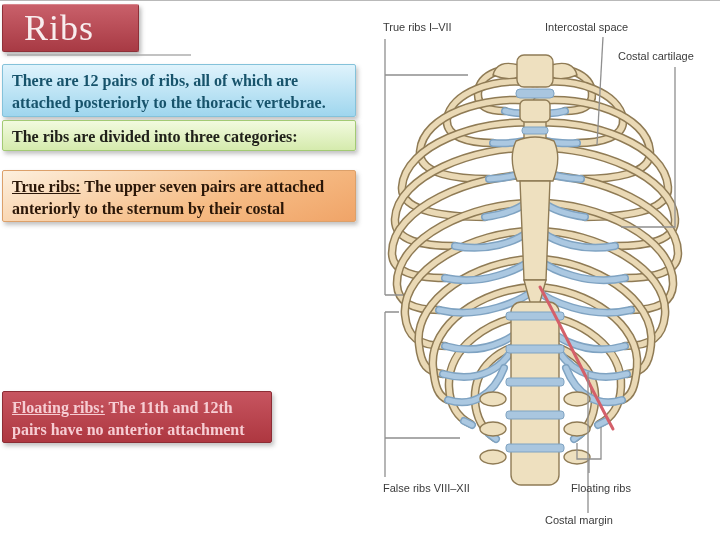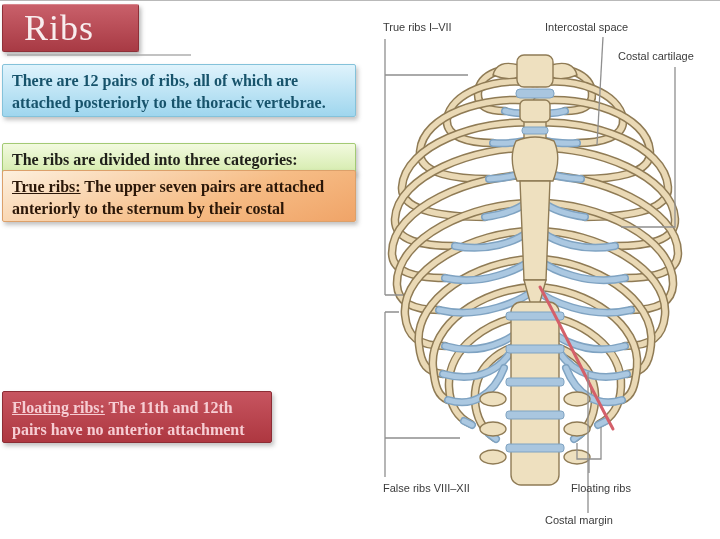--- a/index.html
+++ b/index.html
@@ -13,21 +13,21 @@
      border-radius:2px;display:flex;align-items:center;padding-left:21px;
      box-shadow:2px 3px 4px rgba(110,110,110,.5);}
   .title-box span{font-size:36px;color:#f8edee;letter-spacing:1px;}
 
   .box{position:absolute;left:2px;width:354px;box-sizing:border-box;padding:5px 9px;
      font-size:16px;font-weight:bold;line-height:1.38;border-radius:2px;overflow:hidden;
      box-shadow:2px 3px 4px rgba(120,120,120,.45);}
   .box .lead{text-decoration:underline;}
   .box-intro{top:64px;height:53px;background:linear-gradient(#dff3fc,#9fd6ee);
      border:1px solid #84c2da;color:#17536b;}
-  .box-categories{top:143px;height:31px;background:linear-gradient(#f2fadf,#d5ebad);
+  .box-categories{top:120px;height:31px;background:linear-gradient(#f2fadf,#d5ebad);
      border:1px solid #a3ca74;color:#20201a;}
   .box-true{top:170px;height:52px;background:linear-gradient(160deg,#fdf0de 0%,#f6bc85 60%,#f0a468 100%);
      border:1px solid #dca06a;color:#2b1708;}
   .box-false{top:254px;height:99px;background:linear-gradient(#abca60,#93b540);
      border:1px solid #c9cfc2;color:#f2efc8;}
   .box-floating{top:373px;width:270px;height:52px;background:linear-gradient(#c75560,#ae3740);
      border:1px solid #8c2d35;color:#f6cdd3;margin-top:18px;}
 
   .diagram{position:absolute;left:375px;top:15px;}
   .diagram text{font-family:"Liberation Sans","DejaVu Sans",sans-serif;font-size:11px;fill:#3b3b3b;}

